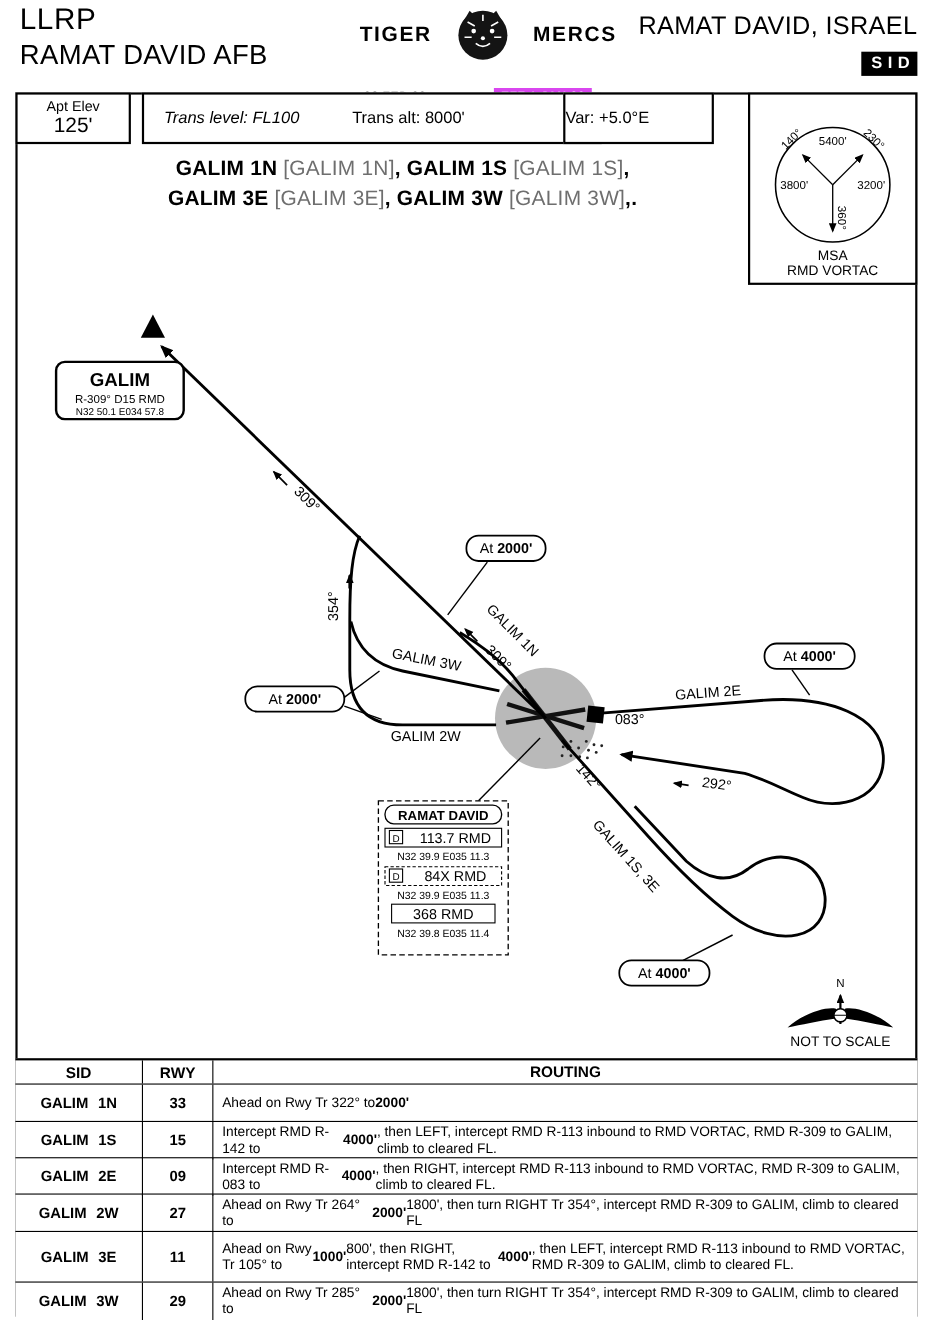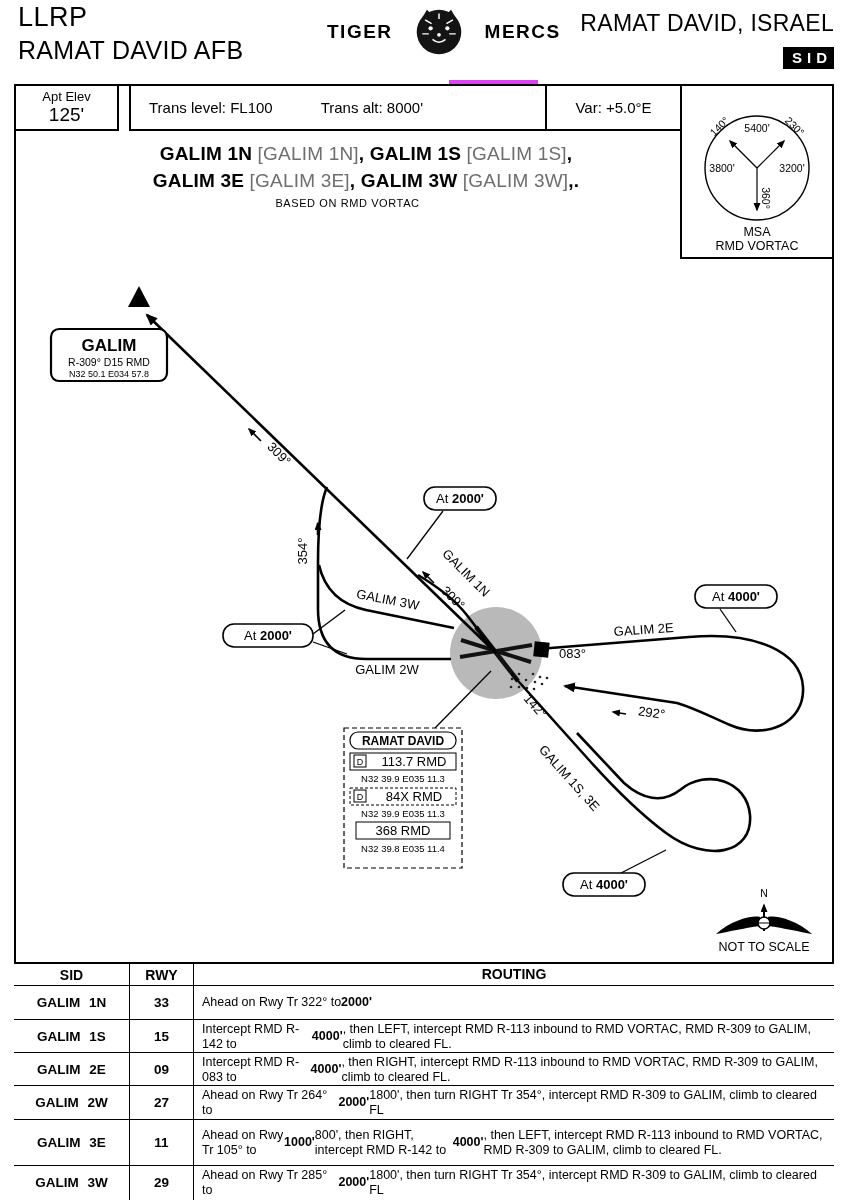--- a/index.html
+++ b/index.html
@@ -23,23 +23,23 @@
   .sid-badge{right:15px;top:47px;background:#000;color:#fff;font-weight:bold;
     font-size:15px;letter-spacing:5px;padding:2px 2px 3px 9px;}
   
   .frame{left:14px;top:84px;width:820px;height:1113px;border:2px solid #000;box-sizing:border-box;}
   .ibox{border:2px solid #000;box-sizing:border-box;background:#fff;}
   .apt-box{left:14px;top:84px;width:105px;height:47px;text-align:center;}
   .apt-box .lab{font-size:13px;margin-top:3px;}
   .apt-box .val{font-size:19px;margin-top:0px;}
   .trans-box{left:129px;top:84px;width:418px;height:47px;display:flex;align-items:center;}
   .trans-box span{font-size:15px;}
-  .trans-box .t1{margin-left:18px;}
+  .trans-box .t1{margin-left:18px;font-style:italic;}
   .trans-box .t2{margin-left:48px;}
-  .var-box{left:545px;top:84px;width:137px;height:47px;display:flex;align-items:center;justify-content:center;font-size:15px;}
+  .var-box{left:512px;top:84px;width:137px;height:47px;display:flex;align-items:center;font-size:15px;}
   .msa-box{left:680px;top:84px;width:154px;height:175px;z-index:6;}
   
   .title-block{left:15px;top:140px;width:665px;text-align:center;z-index:3;}
   .title-line{font-size:19px;line-height:27px;letter-spacing:.2px;font-weight:bold;padding-left:37px;}
   .seg-b{font-weight:bold;}
   .seg-dim{color:#6e6e6e;font-weight:normal;}
   .departures{font-size:19px;letter-spacing:2px;margin-top:6px;}
   .based-on{font-size:11px;letter-spacing:.6px;margin-top:3px;}
   
   .chart-svg{left:14px;top:131px;z-index:1;}
@@ -121,21 +121,20 @@
     <text x="110" y="86" font-size="10.5" text-anchor="middle">3200'</text>
     <text x="80" y="112" font-size="10.5" text-anchor="middle" transform="rotate(90 80 112)">360°</text>
     <text x="75" y="150" font-size="12.5" text-anchor="middle">MSA</text>
     <text x="75" y="164" font-size="12.5" text-anchor="middle">RMD VORTAC</text>
   </svg>
 </div>
 
 <div class="abs title-block">
   <div class="title-line"><span class="seg-b">GALIM 1N </span><span class="seg-dim">[GALIM 1N]</span><span class="seg-b">, </span><span class="seg-b">GALIM 1S </span><span class="seg-dim">[GALIM 1S]</span><span class="seg-b">,</span></div>
   <div class="title-line"><span class="seg-b">GALIM 3E </span><span class="seg-dim">[GALIM 3E]</span><span class="seg-b">, </span><span class="seg-b">GALIM 3W </span><span class="seg-dim">[GALIM 3W]</span><span class="seg-b">,.</span></div>
-  <div class="based-on">BASED ON RMD VORTAC</div>
 </div>
 
 <svg class="abs chart-svg" width="820" height="831" viewBox="0 0 820 831">
   <defs>
     <marker id="arw" markerWidth="14" markerHeight="12" refX="10" refY="5" orient="auto" markerUnits="userSpaceOnUse">
       <path d="M0,0 L12,5 L0,10 Z" fill="#000"></path>
     </marker>
     <marker id="arwS" markerWidth="10" markerHeight="9" refX="7" refY="3.5" orient="auto" markerUnits="userSpaceOnUse">
       <path d="M0,0 L8.5,3.5 L0,7 Z" fill="#000"></path>
     </marker>

